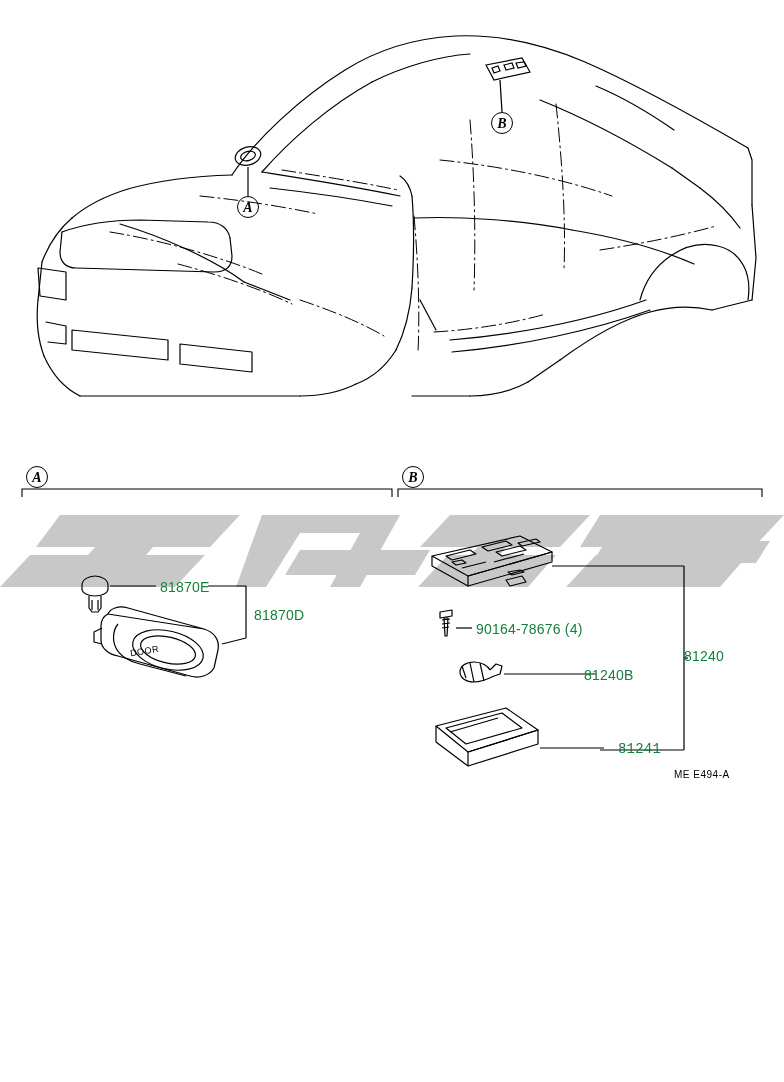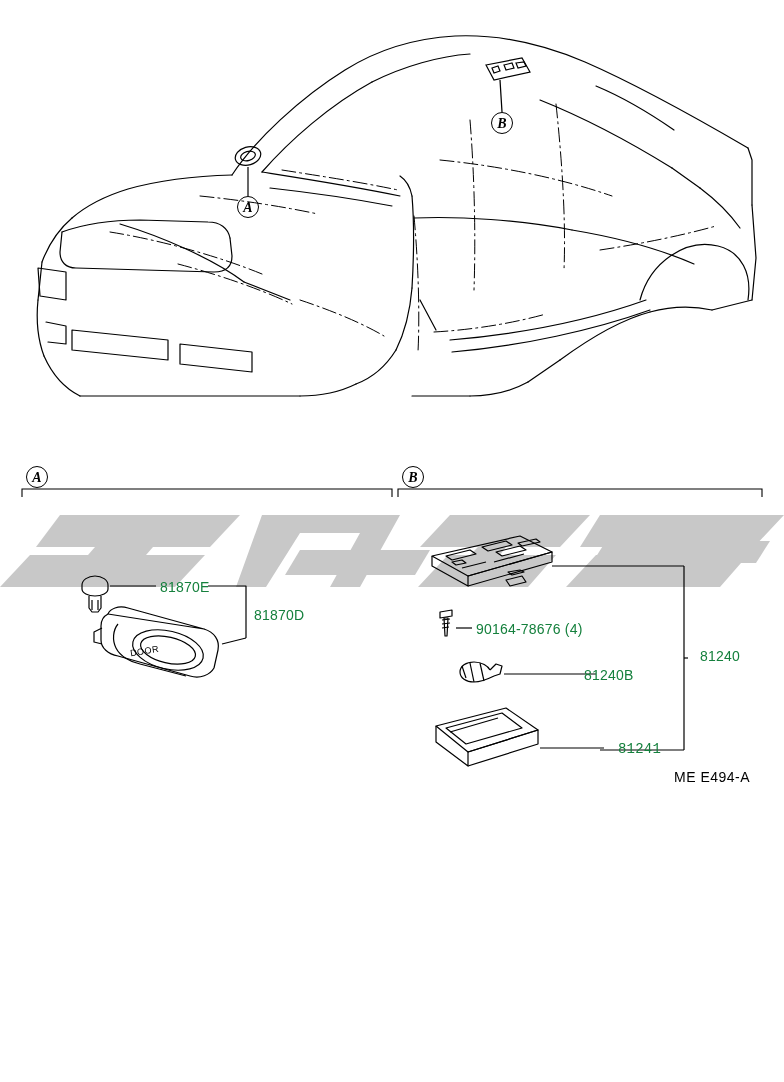--- a/index.html
+++ b/index.html
@@ -50,21 +50,21 @@
     line-height: 22px;
     text-align: center;
     border: 1.3px solid #000;
     border-radius: 50%;
     box-sizing: border-box;
     background: transparent;
   }
   .footer-code {
     position: absolute;
     font-family: "Liberation Sans", sans-serif;
-    font-size: 14px;
+    font-size: 10px;
     letter-spacing: 0.5px;
     color: #000;
   }
   .door-text {
     position: absolute;
     font-family: "Liberation Sans", sans-serif;
     font-size: 9px;
     letter-spacing: 0.5px;
     color: #000;
     transform: rotate(-9deg);
@@ -272,17 +272,17 @@
   <div class="callout" style="left:26px; top:466px;">A</div>
   <div class="callout" style="left:402px; top:466px;">B</div>
 
   <div class="lbl" style="left:160px; top:579px;">81870E</div>
   <div class="lbl" style="left:254px; top:607px;">81870D</div>
   <div class="door-text" style="left:130px; top:646px;">DOOR</div>
 
   <div class="lbl" style="left:476px; top:621px;">90164-78676 (4)</div>
   <div class="lbl" style="left:584px; top:667px;">81240B</div>
   <div class="lbl" style="left:618px; top:741px;font-family:Liberation Mono, monospace;">81241</div>
-  <div class="lbl" style="left:700px; top:648px;">81240</div>
+  <div class="lbl" style="left:684px; top:648px;">81240</div>
 
   <div class="footer-code" style="left:674px; top:769px;">ME  E494-A</div>
 
 </div>
 
 </body></html>

